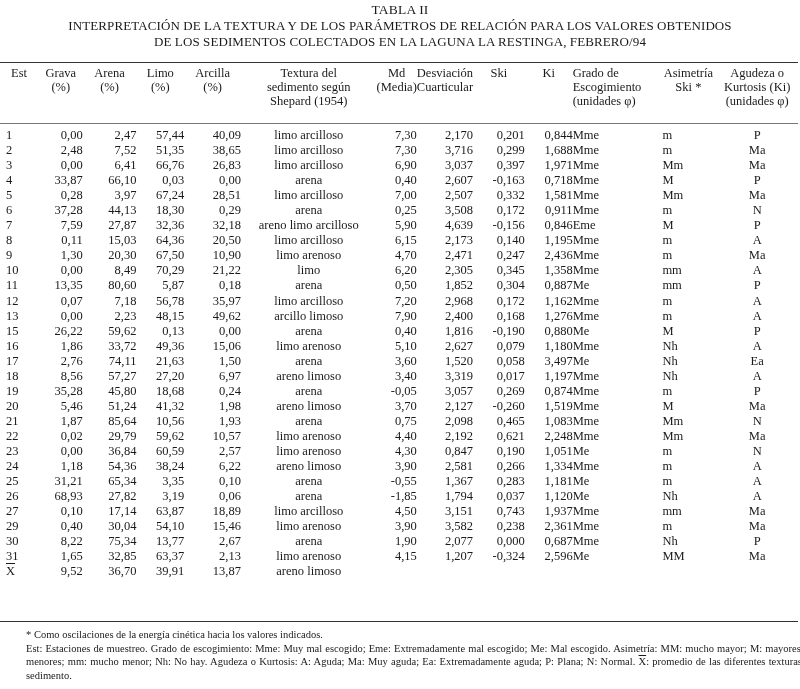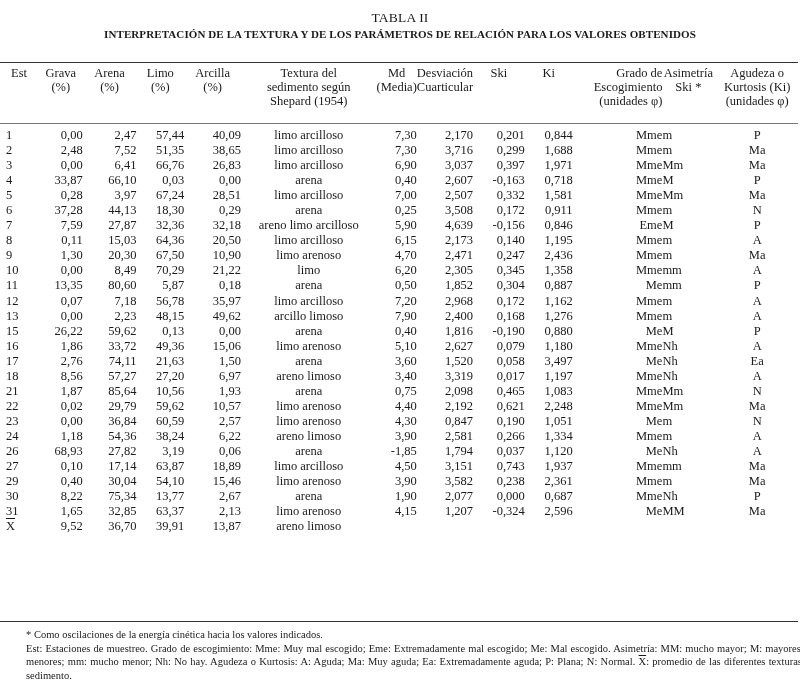--- a/index.html
+++ b/index.html
@@ -2,23 +2,23 @@
 <html><head>
 <meta charset="utf-8">
 <style>
   html, body { margin: 0; padding: 0; background: #ffffff; }
   body {
     width: 800px; height: 689px; overflow: hidden;
     font-family: "Liberation Serif", "DejaVu Serif", serif;
     color: #1a1a1a;
     position: relative;
   }
-  .title-block { text-align: center; padding-top: 10px; }
+  .title-block { text-align: center; padding-top: 2px; }
   .t1 { font-size: 13.5px; line-height: 16px; letter-spacing: 0.2px; }
-  .t2 { font-size: 11px; line-height: 16px; letter-spacing: 0.1px; font-weight: bold; }
+  .t2 { font-size: 13px; line-height: 16px; letter-spacing: 0.1px; }
   .rule-top { position: absolute; left: 0; right: 2px; top: 62px; border-top: 1.5px solid #333; }
   .rule-head { position: absolute; left: 0; right: 2px; top: 123px; border-top: 1px solid #777; }
   .rule-bottom { position: absolute; left: 0; right: 2px; top: 621px; border-top: 1.5px solid #333; }
 
   table { position: absolute; left: 0; top: 66px; width: 800px; border-collapse: collapse; font-size: 12.5px; }
   th { font-weight: normal; vertical-align: top; line-height: 14px; padding: 0; }
   thead tr { height: 58px; }
   tbody td { padding: 0; height: 15.05px; line-height: 15px; white-space: nowrap; }
   tbody tr.first td { padding-top: 4px; }
 
@@ -27,39 +27,40 @@
   .c-num { text-align: right; }
   .c-grava { width: 44px; }
   .c-arena { width: 54px; }
   .c-limo { width: 48px; }
   .c-arcilla { width: 57px; padding-right: 0; }
   .c-tex { width: 136px; text-align: center; }
   .c-md { width: 36px; margin-top: 36px; }
   .c-desv { width: 56px; }
   .c-ski { width: 52px; margin-top: 9px; }
   .c-ki { width: 48px; }
-  .c-grado { width: 90px; text-align: right; }
+  .c-grado { width: 90px; text-align: left; }
   .c-asim { width: 52px; }
   .c-agu { width: 86px; text-align: center; }
   th.c-num { text-align: center; }
 
   .mean-sym { text-decoration: overline; }
 
   .footnotes {
     position: absolute; left: 2px; top: 628px; width: 792px;
     font-size: 10.5px; line-height: 13.5px; text-align: justify; margin-left: 24px;
   }
   .footnotes p { margin: 0; }
 </style>
 </head>
 <body>
 
 <div class="title-block">
   <div class="t1">TABLA II</div>
   <div class="t2">INTERPRETACIÓN DE LA TEXTURA Y DE LOS PARÁMETROS DE RELACIÓN PARA LOS VALORES OBTENIDOS</div>
+  <div class="t2">DE LOS SEDIMENTOS COLECTADOS EN LA LAGUNA LA RESTINGA, FEBRERO/94</div>
 </div>
 
 <div class="rule-top"></div>
 <div class="rule-head"></div>
 <div class="rule-bottom"></div>
 
 <table>
   <thead>
     <tr>
       <th class="c-est">Est</th>
@@ -327,20 +328,50 @@
         <td class="c-tex">areno limoso</td>
         <td class="c-num c-md">3,40</td>
         <td class="c-num c-desv">3,319</td>
         <td class="c-num c-ski">0,017</td>
         <td class="c-num c-ki">1,197</td>
         <td class="c-grado">Mme</td>
         <td class="c-asim">Nh</td>
         <td class="c-agu">A</td>
       </tr>
       <tr>
+        <td class="c-est">19</td>
+        <td class="c-num c-grava">35,28</td>
+        <td class="c-num c-arena">45,80</td>
+        <td class="c-num c-limo">18,68</td>
+        <td class="c-num c-arcilla">0,24</td>
+        <td class="c-tex">arena</td>
+        <td class="c-num c-md">-0,05</td>
+        <td class="c-num c-desv">3,057</td>
+        <td class="c-num c-ski">0,269</td>
+        <td class="c-num c-ki">0,874</td>
+        <td class="c-grado">Mme</td>
+        <td class="c-asim">m</td>
+        <td class="c-agu">P</td>
+      </tr>
+      <tr>
+        <td class="c-est">20</td>
+        <td class="c-num c-grava">5,46</td>
+        <td class="c-num c-arena">51,24</td>
+        <td class="c-num c-limo">41,32</td>
+        <td class="c-num c-arcilla">1,98</td>
+        <td class="c-tex">areno limoso</td>
+        <td class="c-num c-md">3,70</td>
+        <td class="c-num c-desv">2,127</td>
+        <td class="c-num c-ski">-0,260</td>
+        <td class="c-num c-ki">1,519</td>
+        <td class="c-grado">Mme</td>
+        <td class="c-asim">M</td>
+        <td class="c-agu">Ma</td>
+      </tr>
+      <tr>
         <td class="c-est">21</td>
         <td class="c-num c-grava">1,87</td>
         <td class="c-num c-arena">85,64</td>
         <td class="c-num c-limo">10,56</td>
         <td class="c-num c-arcilla">1,93</td>
         <td class="c-tex">arena</td>
         <td class="c-num c-md">0,75</td>
         <td class="c-num c-desv">2,098</td>
         <td class="c-num c-ski">0,465</td>
         <td class="c-num c-ki">1,083</td>
@@ -383,20 +414,35 @@
         <td class="c-num c-grava">1,18</td>
         <td class="c-num c-arena">54,36</td>
         <td class="c-num c-limo">38,24</td>
         <td class="c-num c-arcilla">6,22</td>
         <td class="c-tex">areno limoso</td>
         <td class="c-num c-md">3,90</td>
         <td class="c-num c-desv">2,581</td>
         <td class="c-num c-ski">0,266</td>
         <td class="c-num c-ki">1,334</td>
         <td class="c-grado">Mme</td>
+        <td class="c-asim">m</td>
+        <td class="c-agu">A</td>
+      </tr>
+      <tr>
+        <td class="c-est">25</td>
+        <td class="c-num c-grava">31,21</td>
+        <td class="c-num c-arena">65,34</td>
+        <td class="c-num c-limo">3,35</td>
+        <td class="c-num c-arcilla">0,10</td>
+        <td class="c-tex">arena</td>
+        <td class="c-num c-md">-0,55</td>
+        <td class="c-num c-desv">1,367</td>
+        <td class="c-num c-ski">0,283</td>
+        <td class="c-num c-ki">1,181</td>
+        <td class="c-grado">Me</td>
         <td class="c-asim">m</td>
         <td class="c-agu">A</td>
       </tr>
       <tr>
         <td class="c-est">26</td>
         <td class="c-num c-grava">68,93</td>
         <td class="c-num c-arena">27,82</td>
         <td class="c-num c-limo">3,19</td>
         <td class="c-num c-arcilla">0,06</td>
         <td class="c-tex">arena</td>

